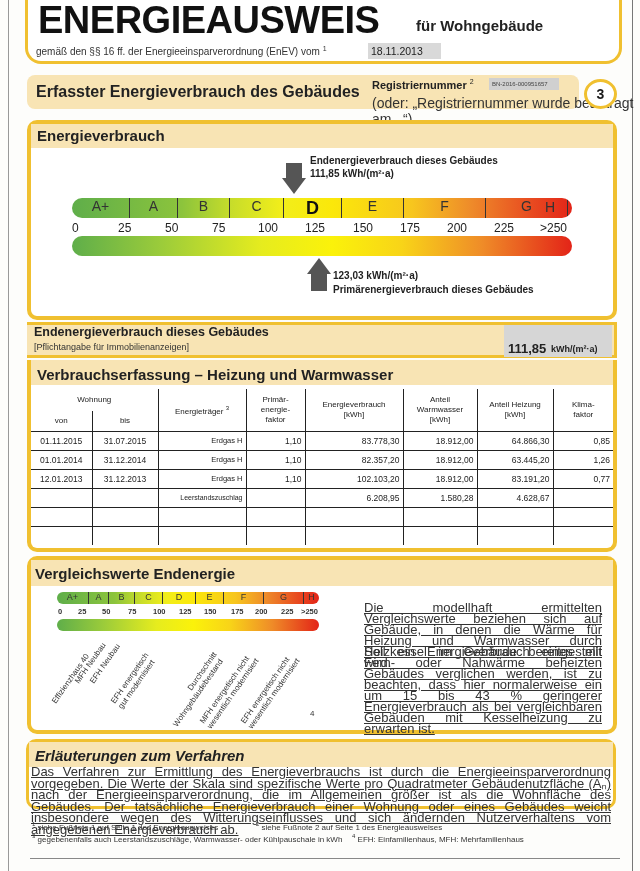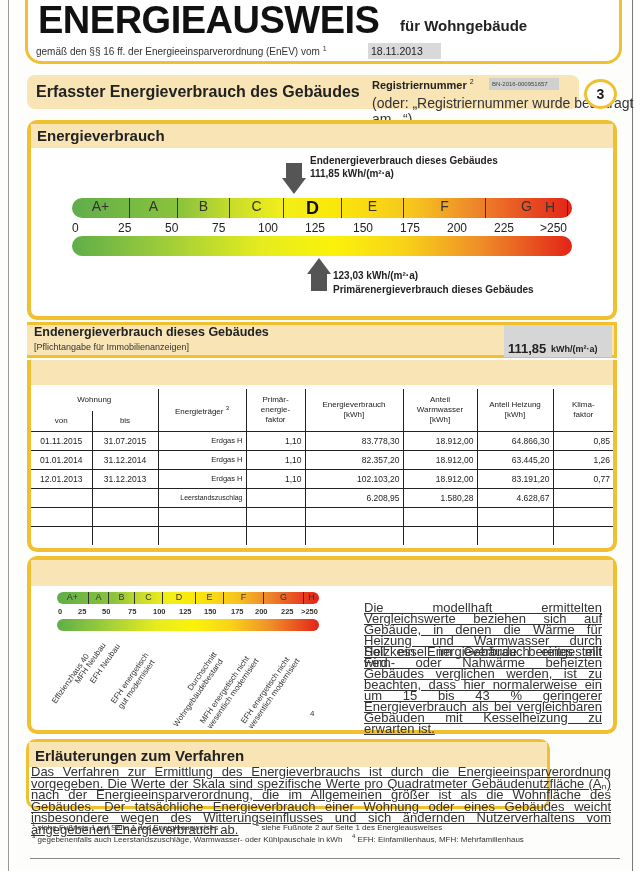--- a/index.html
+++ b/index.html
@@ -5,21 +5,21 @@
   * { box-sizing: border-box; margin: 0; padding: 0; }
   html, body { width: 640px; height: 871px; background: #fdfdfb; overflow: hidden; }
   body { font-family: "Liberation Sans", sans-serif; color: #1a1a1a; position: relative; }
 
   .page-edge-left { position: absolute; left: 8px; top: 0; bottom: 0; width: 1px; background: #999; }
   .page-edge-right { position: absolute; left: 632px; top: 0; bottom: 0; width: 1px; background: #777; }
 
   
   .header-box { position: absolute; left: 25px; top: -8px; width: 597px; height: 72px; border: 3px solid #f0c030; border-top: none; border-radius: 0 0 16px 16px; background: #fff; }
   .title-main { position: absolute; left: 38px; top: 0px; font-size: 38px; font-weight: bold; letter-spacing: -0.5px; line-height: 40px; color: #111; }
-  .title-sub { position: absolute; left: 400px; top: 17px; font-size: 15px; font-weight: bold; color: #222; text-align: right; }
+  .title-sub { position: absolute; left: 416px; top: 17px; font-size: 15px; font-weight: bold; color: #222; text-align: right; }
   .subline { position: absolute; left: 36px; top: 45px; font-size: 10px; color: #333; }
   .subline sup { font-size: 7px; }
   .date-box { position: absolute; left: 368px; top: 43px; width: 73px; height: 16px; background: #d9d9d9; font-size: 10.5px; padding: 2px 3px; color: #222; }
 
   
   .reg-bar { position: absolute; left: 27px; top: 75px; width: 552px; height: 34px; background: #f8e4b4; border-radius: 8px; }
   .reg-title { position: absolute; left: 36px; top: 83px; font-size: 16px; font-weight: bold; color: #222; }
   .reg-label { position: absolute; left: 372px; top: 78px; font-size: 11px; font-weight: bold; color: #222; }
   .reg-label sup { font-size: 7px; font-weight: normal; }
   .reg-num { position: absolute; left: 489px; top: 78px; width: 70px; height: 12px; background: #d0d0d0; font-size: 6px; color: #444; padding: 3px 3px; }
@@ -114,20 +114,21 @@
 <div style="position:absolute; left:27px; top:322px; width:590px; height:36px; background:#f8e4b4; border:3px solid #f0c030; border-left:none;"></div>
 <div style="position:absolute; left:34px; top:325px; font-size:12.5px; font-weight:bold; color:#222;">Endenergieverbrauch dieses Gebäudes</div>
 <div style="position:absolute; left:34px; top:342px; font-size:9px; color:#333;">[Pflichtangabe für Immobilienanzeigen]</div>
 <div style="position:absolute; left:504px; top:325px; width:108px; height:32px; background:#d6d6d6;">
   <span style="position:absolute; left:4px; top:16px; font-size:13px; font-weight:bold; color:#222;">111,85</span>
   <span style="position:absolute; left:47px; top:19px; font-size:9px; font-weight:bold; color:#222;">kWh/(m²·a)</span>
 </div>
 
 <div class="card" style="left:27px; top:360px; width:590px; height:192px; border-top:none; border-radius:0 0 10px 10px;">
   <div class="card-head" style="height:25px;"></div>
+  <div class="card-title" style="left:6px; top:6px;">Verbrauchserfassung – Heizung und Warmwasser</div>
 </div>
 
 <table class="cons" style="left:31px; top:389px; width:582px;">
   <colgroup>
     <col style="width:61px">
       <col style="width:66px">
       <col style="width:88px">
       <col style="width:59px">
     <col style="width:98px">
       <col style="width:74px">
@@ -206,20 +207,21 @@
     <td style="border-bottom:none;"></td>
     <td style="border-bottom:none;"></td>
     <td style="border-bottom:none;"></td>
     <td style="border-bottom:none;"></td>
   </tr>
 </tbody>
   </table>
 
 <div class="card" style="left:27px; top:556px; width:590px; height:178px;">
   <div class="card-head" style="height:26px;"></div>
+  <div class="card-title" style="left:4px; top:5px;">Vergleichswerte Endenergie</div>
 </div>
 
 <div style="position:absolute; left:57px; top:592px; width:262px; height:12px; border-radius:6px; overflow:hidden; background:linear-gradient(90deg,#5fae4a 0%,#8cc43c 22%,#c8dd2a 32%,#f2ee1a 42%,#fbe80a 52%,#f7c61e 68%,#ee8a2a 80%,#e84a20 92%,#e32418 100%); font-size:9px;">
   <div class="bar-seg" style="left:0; width:32px; font-size:9px; border-right-width:1px;">A+</div>
   <div class="bar-seg" style="left:32px; width:20px; font-size:9px; border-right-width:1px;">A</div>
   <div class="bar-seg" style="left:52px; width:26px; font-size:9px; border-right-width:1px;">B</div>
   <div class="bar-seg" style="left:78px; width:28px; font-size:9px; border-right-width:1px;">C</div>
   <div class="bar-seg" style="left:106px; width:33px; font-size:9px; border-right-width:1px;">D</div>
   <div class="bar-seg" style="left:139px; width:28px; font-size:9px; border-right-width:1px;">E</div>
   <div class="bar-seg" style="left:167px; width:40px; font-size:9px; border-right-width:1px;">F</div>
@@ -246,21 +248,21 @@
 <div class="rot" style="left:88px; top:680px;"><span>EFH Neubau</span></div>
 <div class="rot" style="left:109px; top:700px;"><span>EFH energetisch</span><br><span>gut modernisiert</span></div>
 <div class="rot" style="left:164px; top:718px;"><span style="padding-left:38px;">Durchschnitt</span><br><span>Wohngebäudebestand</span></div>
 <div class="rot" style="left:198px; top:720px;"><span>MFH energetisch nicht</span><br><span>wesentlich modernisiert</span></div>
 <div class="rot" style="left:239px; top:720px;"><span>EFH energetisch nicht</span><br><span>wesentlich modernisiert</span></div>
 <div style="position:absolute; left:310px; top:709px; font-size:8px; color:#333;">4</div>
 
 <div class="para" style="left:364px; top:602px; width:238px;">Die modellhaft ermittelten Vergleichswerte beziehen sich auf Gebäude, in denen die Wärme für Heizung und Warmwasser durch Heizkessel im Gebäude bereitgestellt wird.</div>
 <div class="para" style="left:364px; top:646px; width:238px;">Soll ein Energieverbrauch eines mit Fern- oder Nahwärme beheizten Gebäudes verglichen werden, ist zu beachten, dass hier normalerweise ein um 15 bis 43 % geringerer Energieverbrauch als bei vergleichbaren Gebäuden mit Kesselheizung zu erwarten ist.</div>
 
-<div class="card" style="left:26px; top:739px; width:524px; height:70px; border-width:3px;">
+<div class="card" style="left:26px; top:739px; width:590px; height:70px; border-width:3px;font-style:italic;">
   <div class="card-head" style="height:25px;"></div>
   <div class="card-title" style="left:6px; top:5px;">Erläuterungen zum Verfahren</div>
 </div>
 <div class="para" style="left:31px; top:766px; width:580px; line-height:11.5px;">Das Verfahren zur Ermittlung des Energieverbrauchs ist durch die Energieeinsparverordnung vorgegeben. Die Werte der Skala sind spezifische Werte pro Quadratmeter Gebäudenutzfläche (Aₙ) nach der Energieeinsparverordnung, die im Allgemeinen größer ist als die Wohnfläche des Gebäudes. Der tatsächliche Energieverbrauch einer Wohnung oder eines Gebäudes weicht insbesondere wegen des Witterungseinflusses und sich ändernden Nutzerverhaltens vom angegebenen Energieverbrauch ab.</div>
 
 <div class="foot" style="left:32px; top:821px;"><sup>1</sup> <span>siehe Fußnote 1 auf Seite 1 des Energieausweises</span></div>
 <div class="foot" style="left:256px; top:821px;"><sup>2</sup> <span>siehe Fußnote 2 auf Seite 1 des Energieausweises</span></div>
 <div class="foot" style="left:32px; top:833px;"><sup>3</sup> <span>gegebenenfalls auch Leerstandszuschläge, Warmwasser- oder Kühlpauschale in kWh</span></div>
 <div class="foot" style="left:352px; top:833px;"><sup>4</sup> <span>EFH: Einfamilienhaus, MFH: Mehrfamilienhaus</span></div>
 

